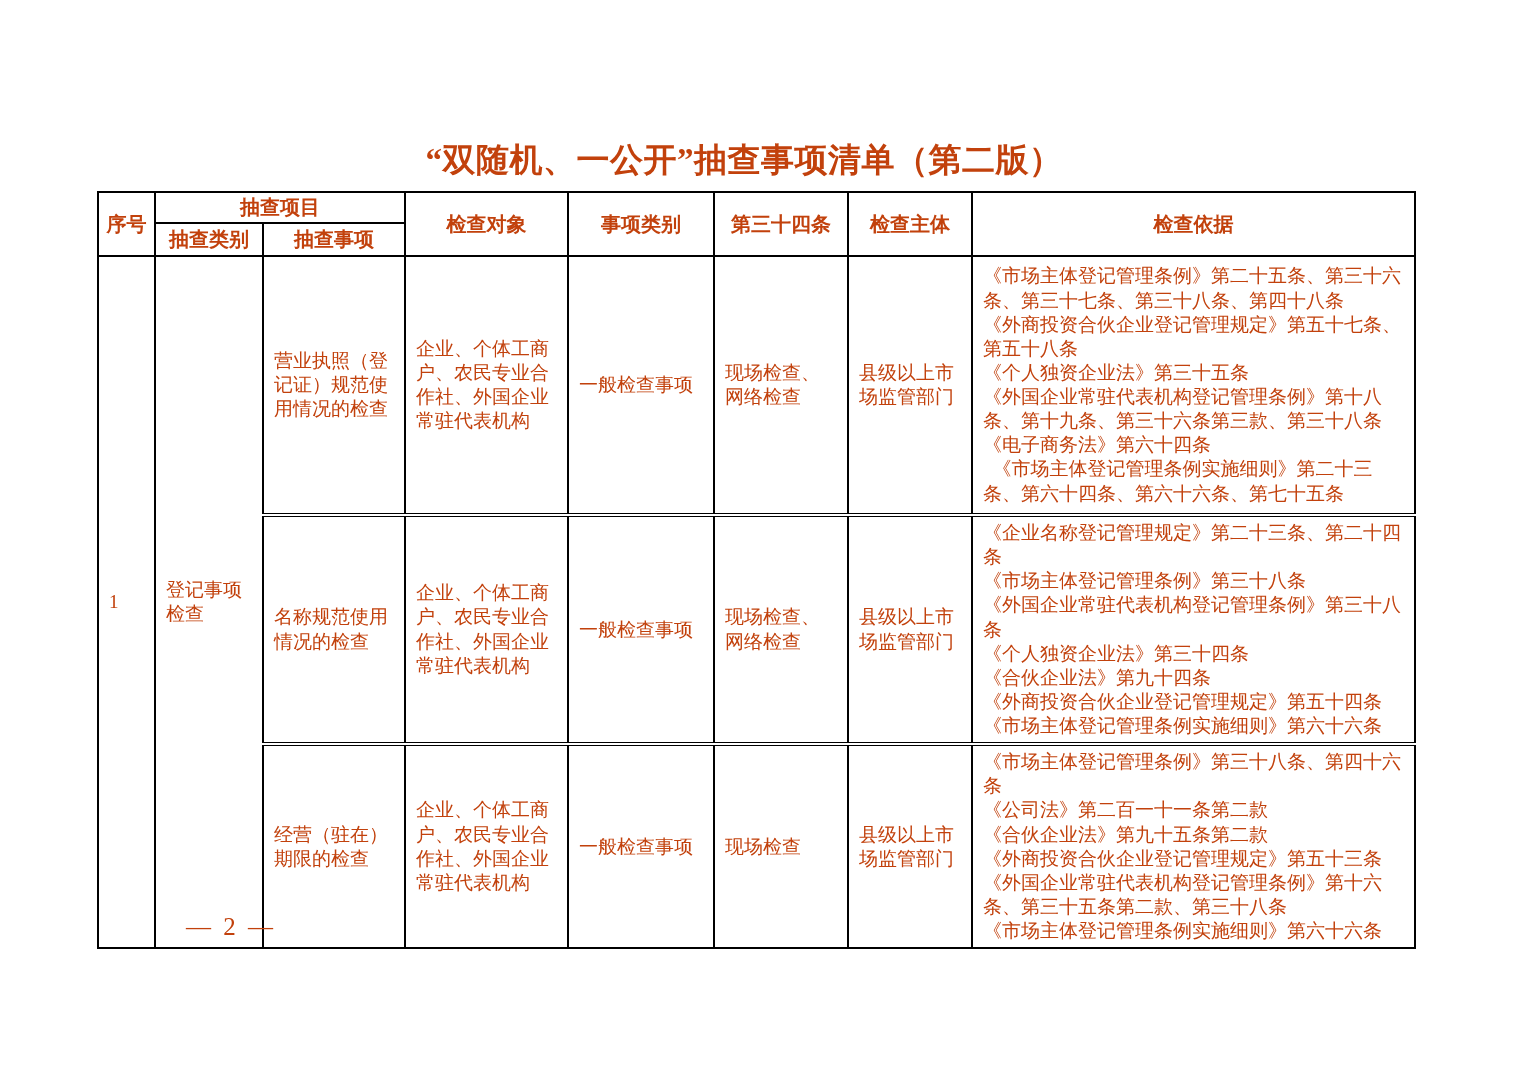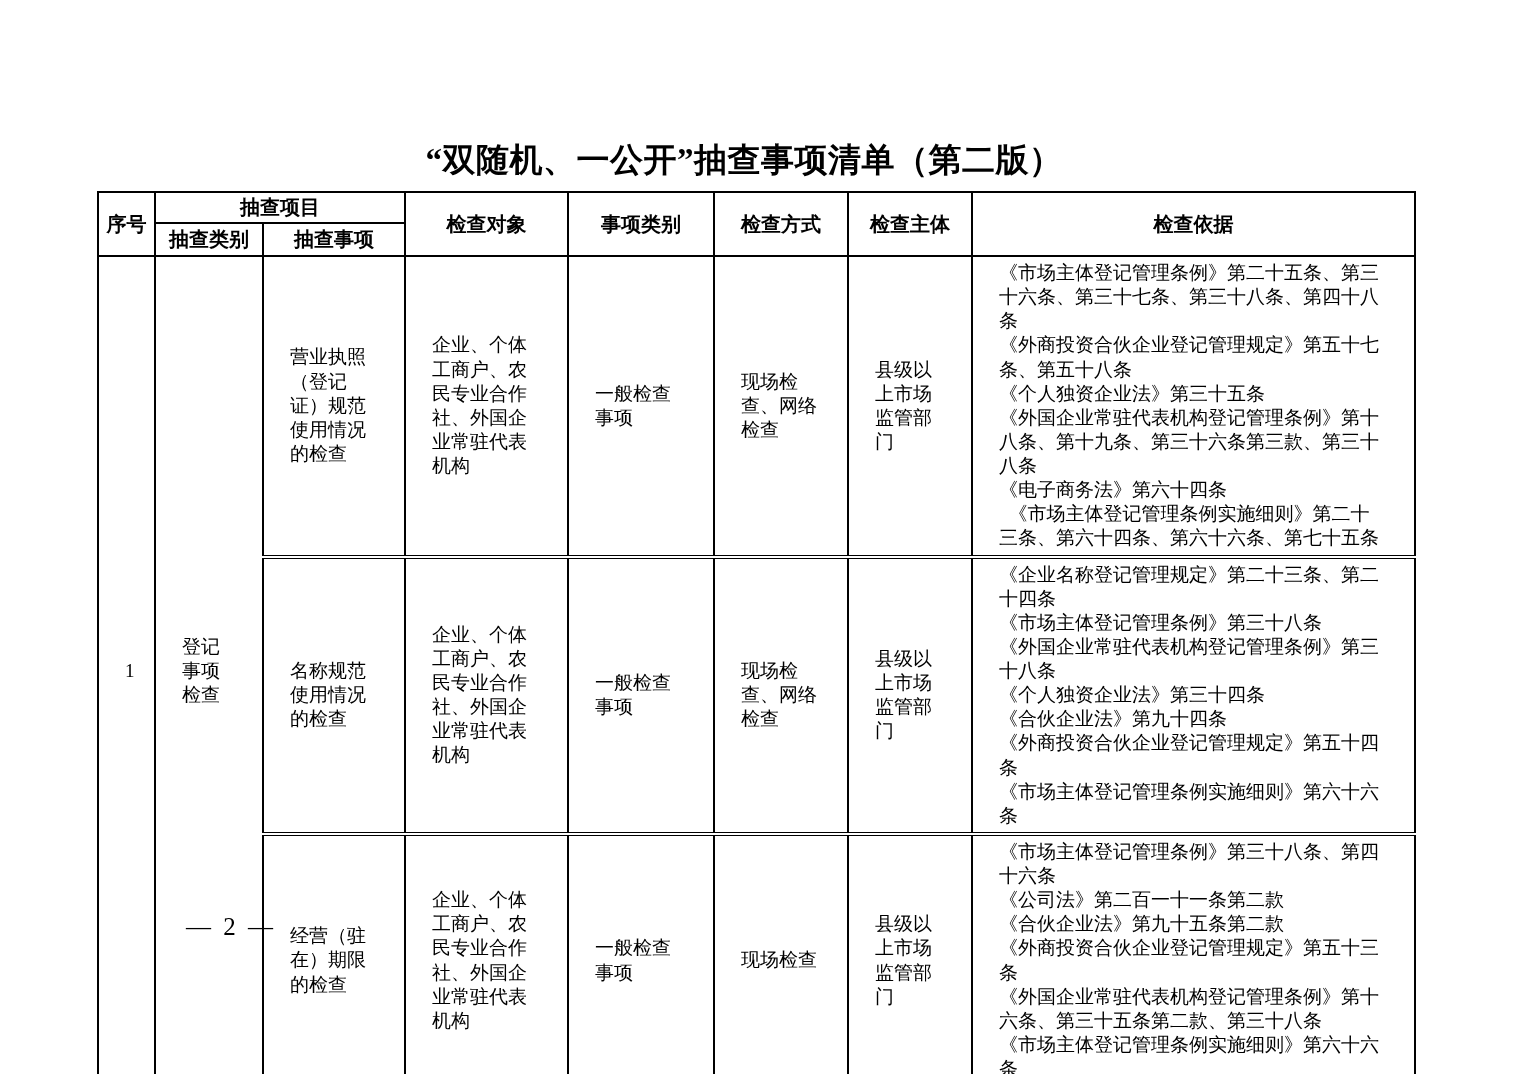--- a/index.html
+++ b/index.html
@@ -1,21 +1,21 @@
 <!DOCTYPE html>
 <html><head>
 <meta charset="utf-8">
 <style>
   html, body { margin: 0; padding: 0; background: #ffffff; }
   .page {
     position: relative;
     width: 1488px;
     height: 1074px;
     background: #ffffff;
-    color: #000000;
+    color: #c2410c;
     font-family: "Liberation Serif", "DejaVu Serif", serif;
     overflow: hidden;
   }
   .doc-title {
     position: absolute;
     top: 138px;
     left: 0;
     width: 100%;
     text-align: center;
     font-size: 33px;
@@ -39,21 +39,21 @@
   table.sheet th {
     font-family: "Liberation Sans", "DejaVu Sans", sans-serif;
     font-size: 20px;
     font-weight: bold;
     text-align: center;
     padding: 1px 3px;
   }
   table.sheet td {
     font-size: 19px;
     line-height: 1.27;
-    padding: 4px 26px;
+    padding: 4px 10px;
     text-align: left;
   }
   tr.hrow1 { height: 31px; margin-top: 41px; }
   tr.hrow2 { height: 33px; }
   tr.brow1 { height: 259px; }
   tr.brow2 { height: 181px; }
   tr.brow3 { height: 169px; }
   
   tr.brow1 > td.sep, tr.brow2 > td.sep { border-bottom: 4px double #000000; }
   td.c-serial { text-align: center; font-size: 20px; }
@@ -91,21 +91,21 @@
       <col style="width:134px">
       <col style="width:124px">
       <col style="width:443px">
     </colgroup>
     <thead>
       <tr class="hrow1">
         <th rowspan="2">序号</th>
         <th colspan="2">抽查项目</th>
         <th rowspan="2">检查对象</th>
         <th rowspan="2">事项类别</th>
-        <th rowspan="2">检查方式</th>
+        <th rowspan="2">第三十四条</th>
         <th rowspan="2">检查主体</th>
         <th rowspan="2">检查依据</th>
       </tr>
       <tr class="hrow2">
         <th>抽查类别</th>
         <th>抽查事项</th>
       </tr>
     </thead>
     <tbody>
       <tr class="brow1">

